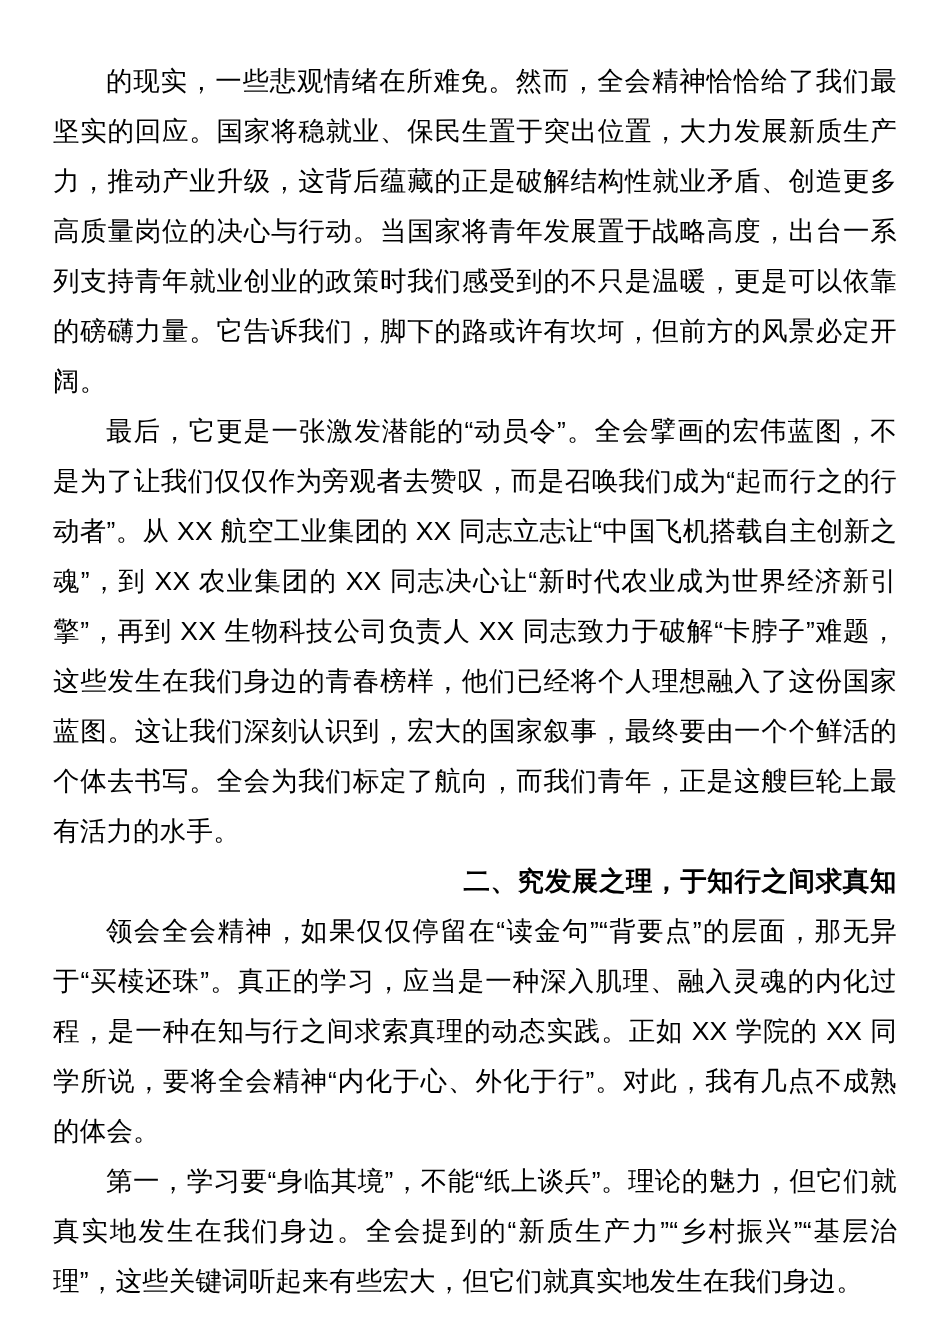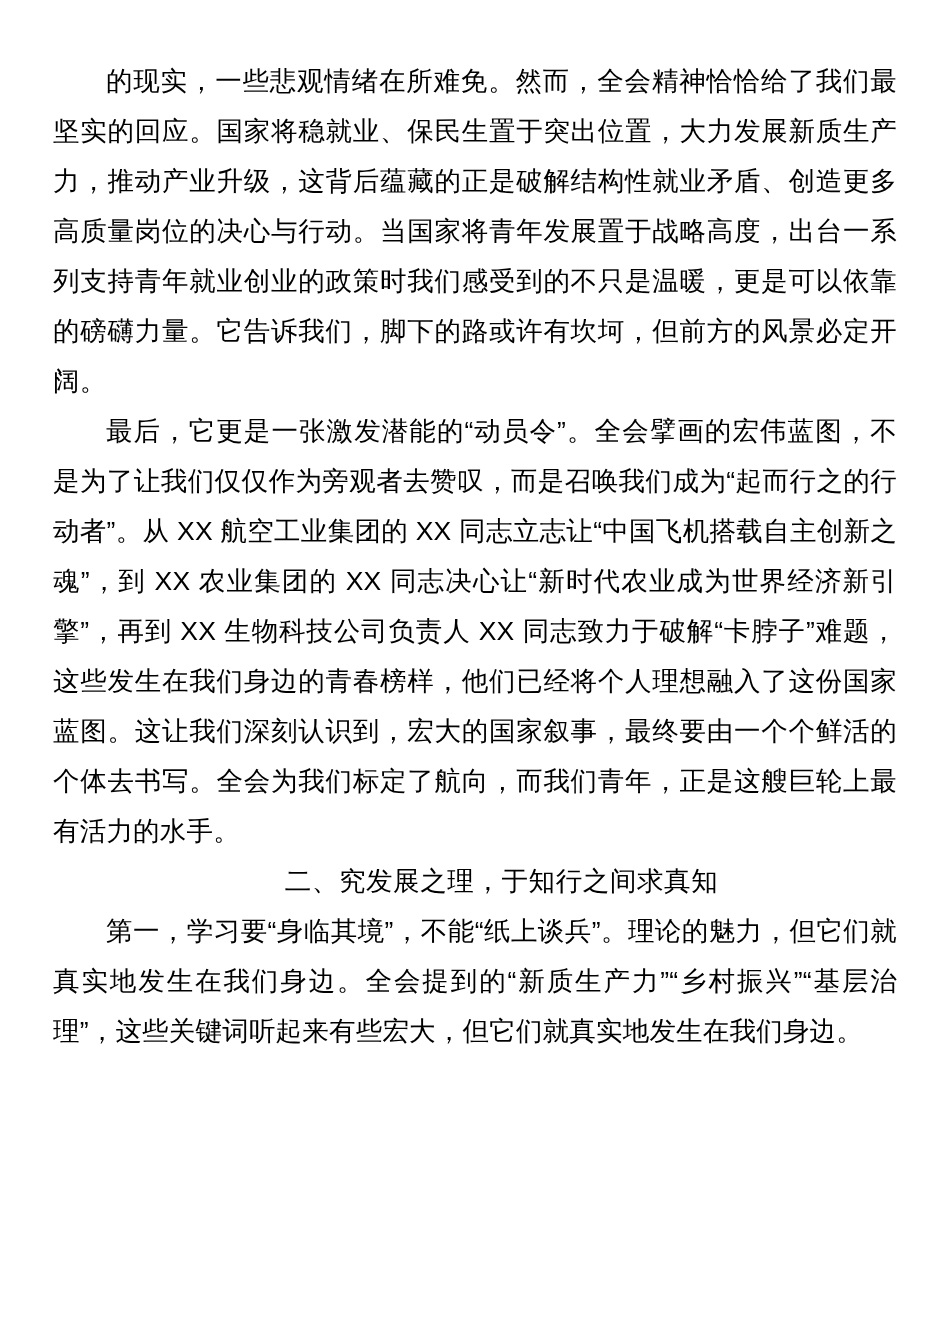--- a/index.html
+++ b/index.html
@@ -45,35 +45,36 @@
   }
 
   
   p.heading {
     margin: 0;
     padding: 0;
     font-family: "Liberation Serif", "DejaVu Serif", serif;
     font-size: 26.5px;
     line-height: 50px;
     letter-spacing: 0.6px;
-    text-align: center;
+    text-align: right;
     text-indent: 2em;
-    font-weight: 400;
+    font-weight: 700;
     word-break: break-all;
   }
 </style>
 </head>
 <body>
 
 <div class="page">
   <div class="doc-body">
 
     <p class="para">的现实，一些悲观情绪在所难免。然而，全会精神恰恰给了我们最坚实的回应。国家将稳就业、保民生置于突出位置，大力发展新质生产力，推动产业升级，这背后蕴藏的正是破解结构性就业矛盾、创造更多高质量岗位的决心与行动。当国家将青年发展置于战略高度，出台一系列支持青年就业创业的政策时我们感受到的不只是温暖，更是可以依靠的磅礴力量。它告诉我们，脚下的路或许有坎坷，但前方的风景必定开阔。</p>
 
     <p class="para">最后，它更是一张激发潜能的“动员令”。全会擘画的宏伟蓝图，不是为了让我们仅仅作为旁观者去赞叹，而是召唤我们成为“起而行之的行动者”。从 XX 航空工业集团的 XX 同志立志让“中国飞机搭载自主创新之魂”，到 XX 农业集团的 XX 同志决心让“新时代农业成为世界经济新引擎”，再到 XX 生物科技公司负责人 XX 同志致力于破解“卡脖子”难题，这些发生在我们身边的青春榜样，他们已经将个人理想融入了这份国家蓝图。这让我们深刻认识到，宏大的国家叙事，最终要由一个个鲜活的个体去书写。全会为我们标定了航向，而我们青年，正是这艘巨轮上最有活力的水手。</p>
 
     <p class="heading">二、究发展之理，于知行之间求真知</p>
 
+    <p class="para">领会全会精神，如果仅仅停留在“读金句”“背要点”的层面，那无异于“买椟还珠”。真正的学习，应当是一种深入肌理、融入灵魂的内化过程，是一种在知与行之间求索真理的动态实践。正如 XX 学院的 XX 同学所说，要将全会精神“内化于心、外化于行”。对此，我有几点不成熟的体会。</p>
 
     <p class="para">第一，学习要“身临其境”，不能“纸上谈兵”。理论的魅力，但它们就真实地发生在我们身边。全会提到的“新质生产力”“乡村振兴”“基层治理”，这些关键词听起来有些宏大，但它们就真实地发生在我们身边。</p>
 
   </div>
 </div>
 
 </body></html>

